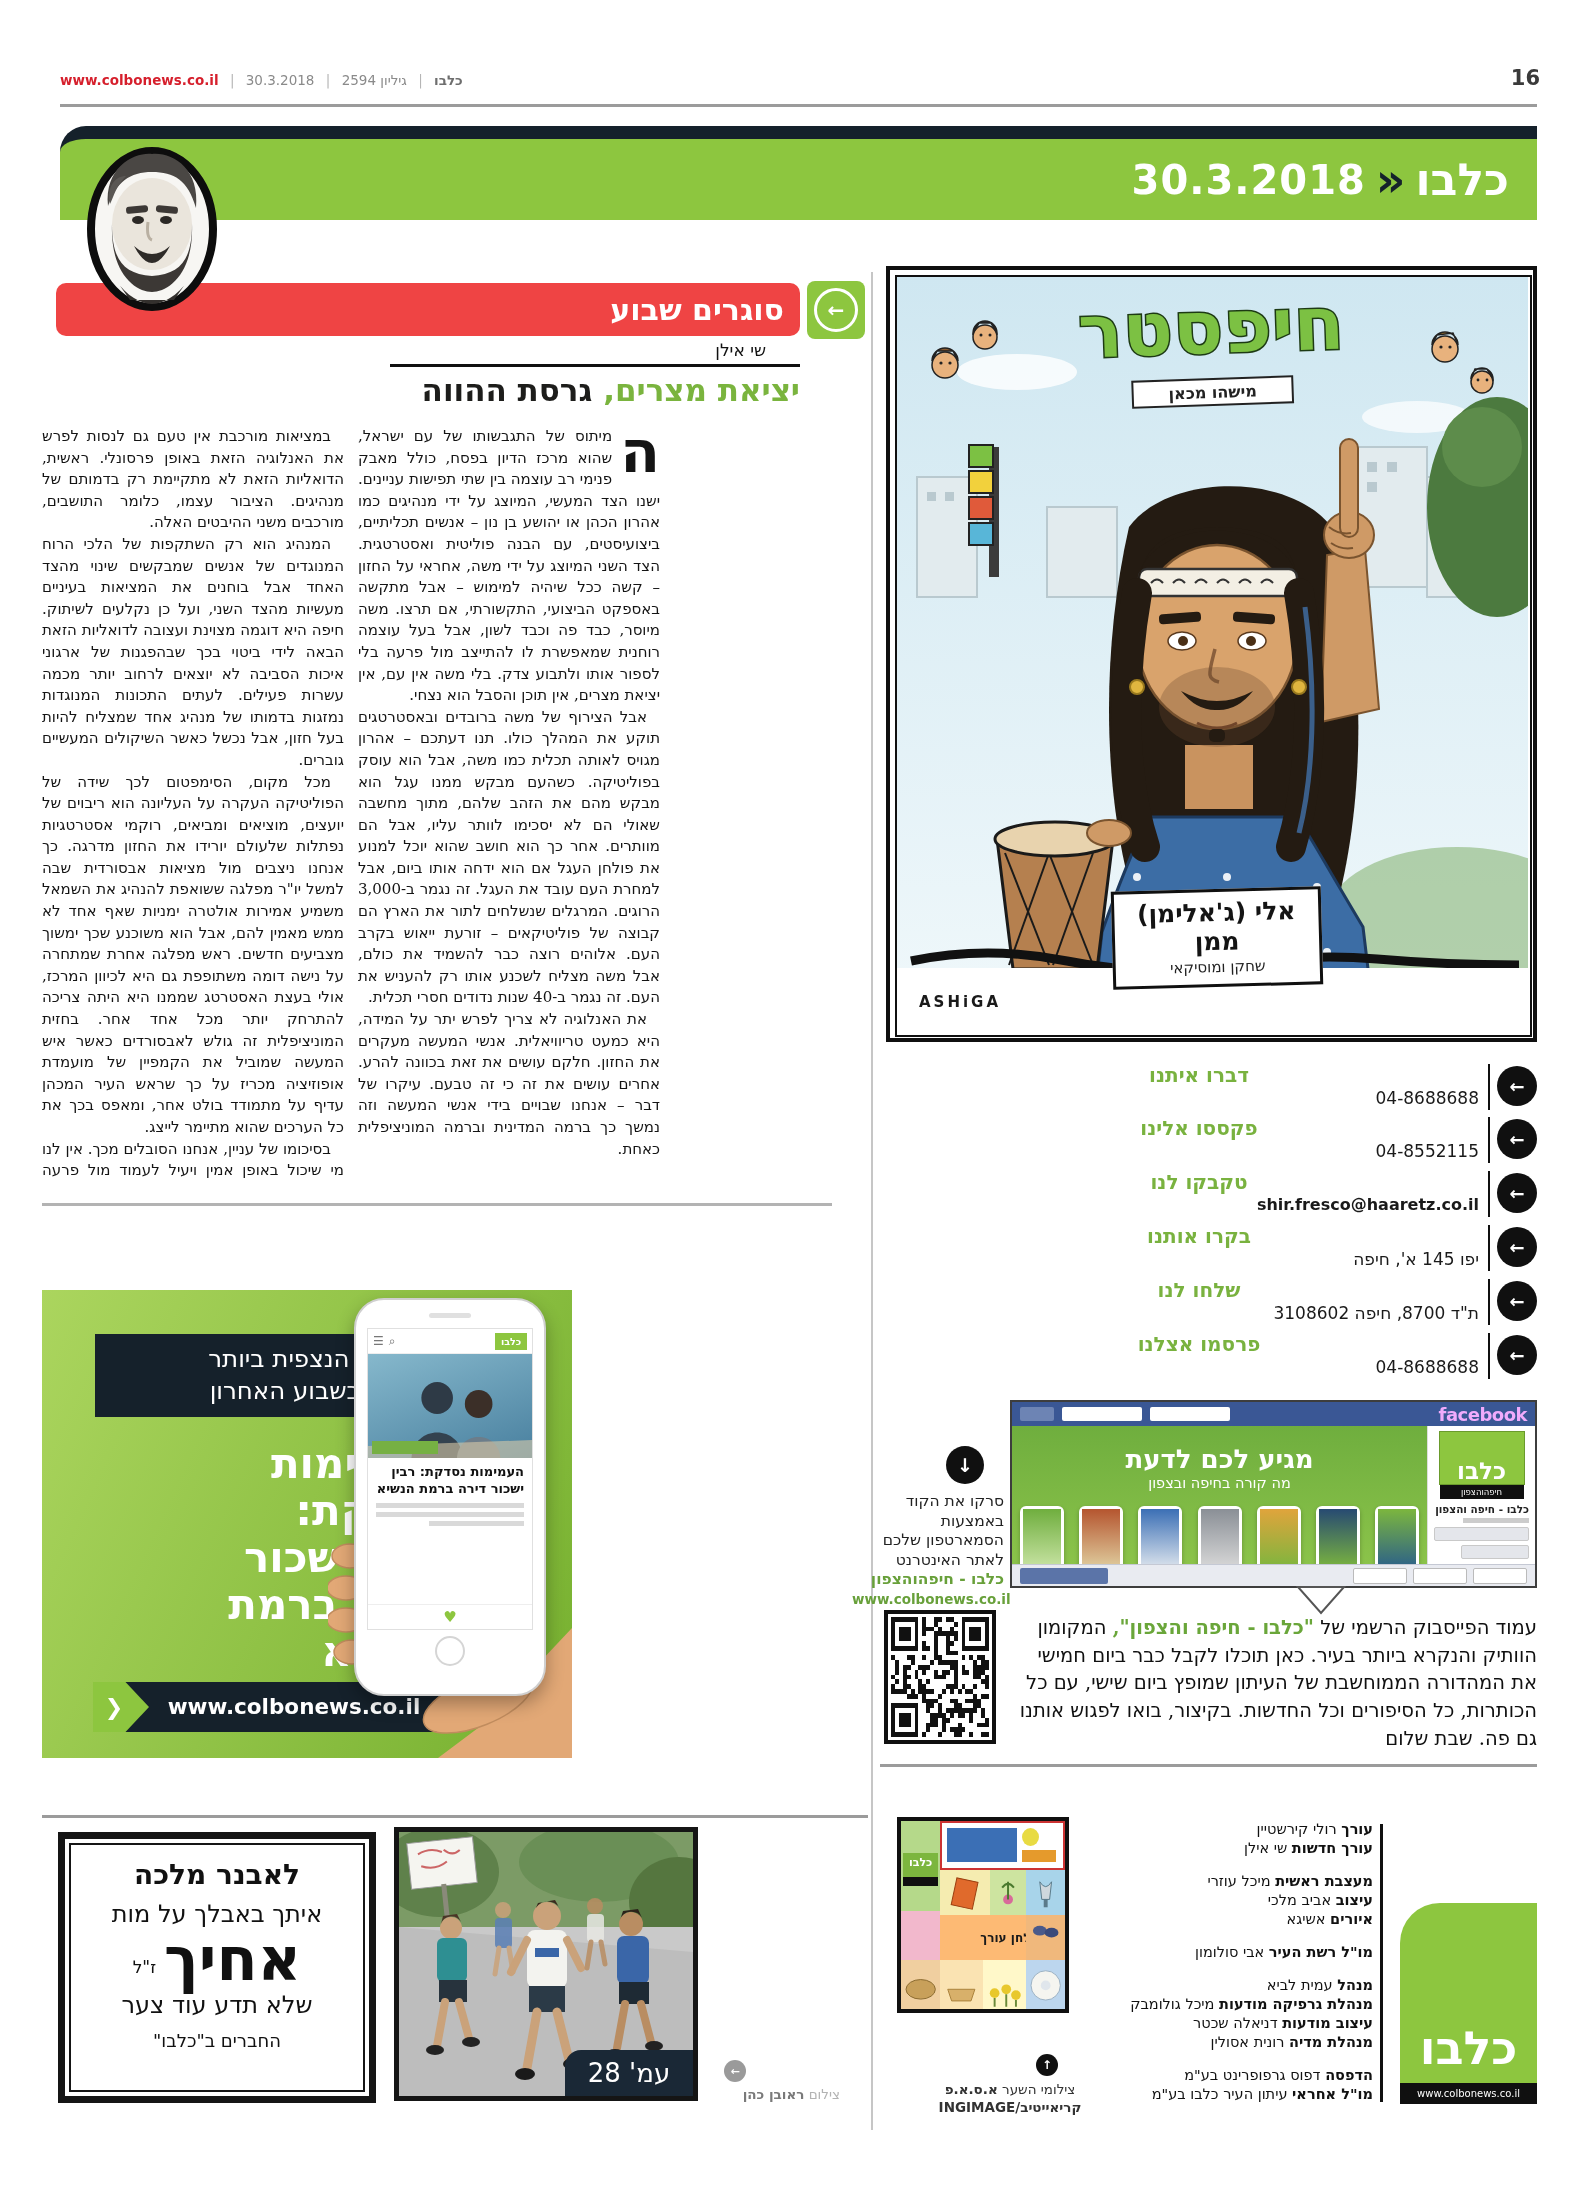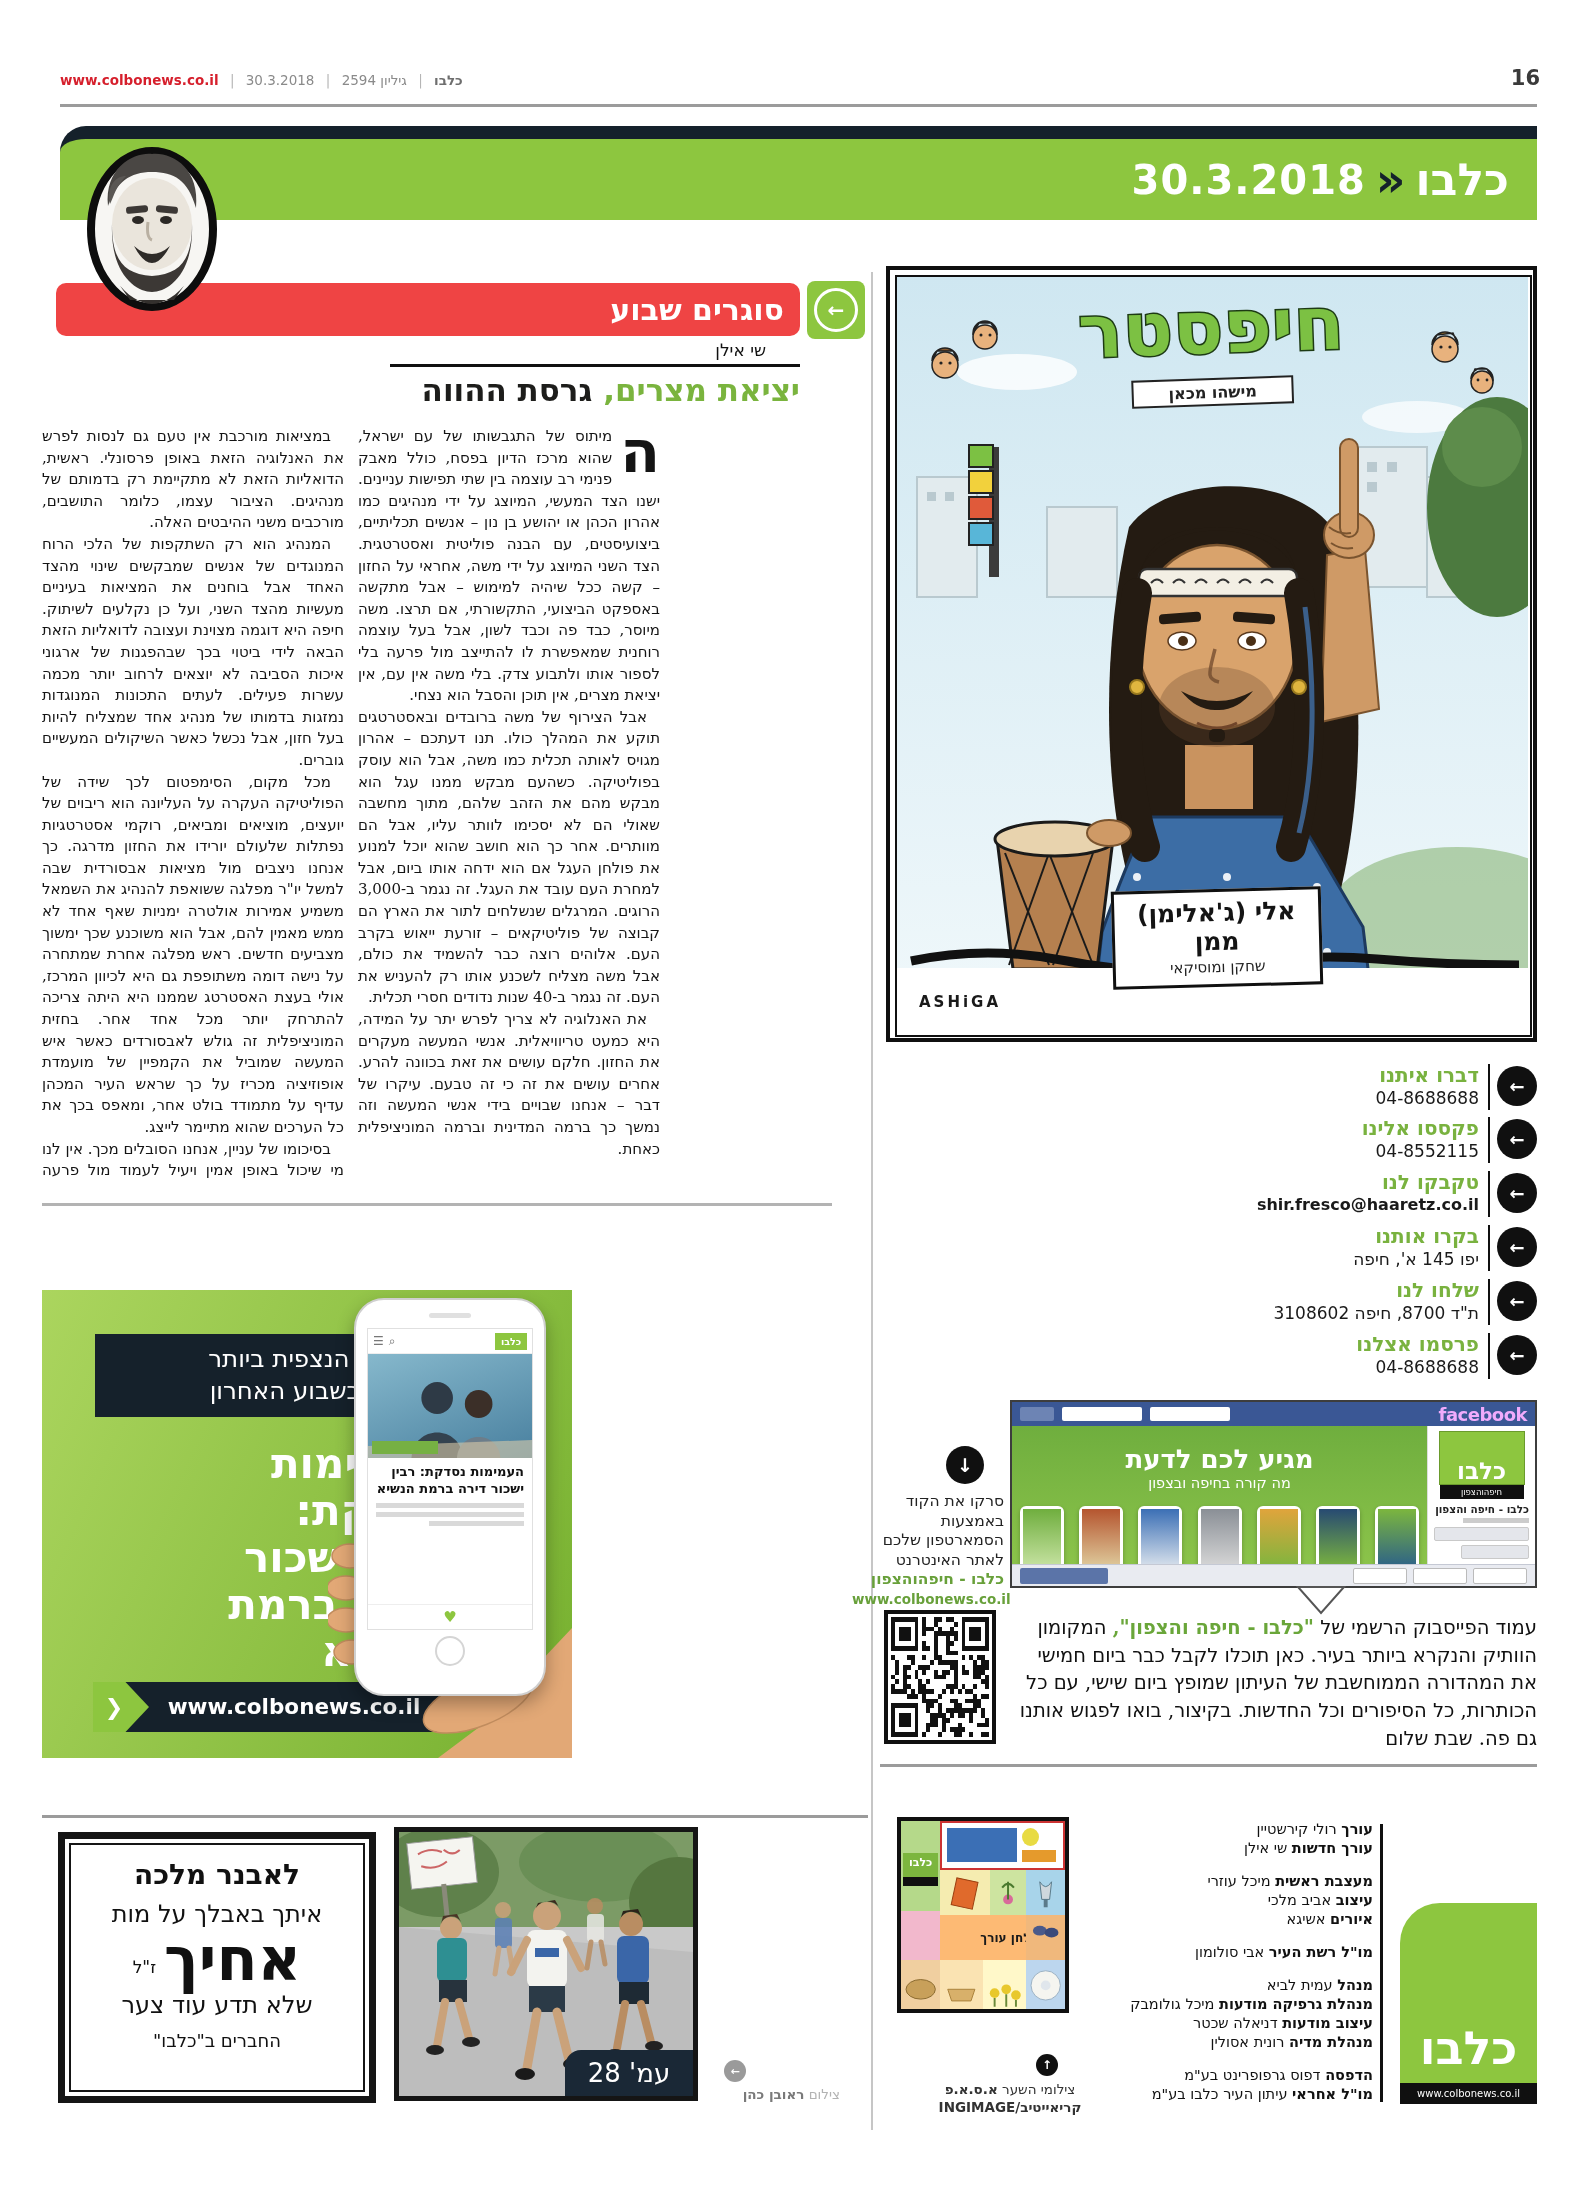--- a/index.html
+++ b/index.html
@@ -60,21 +60,21 @@
   .cl-role{font-size:15px;color:#222;display:block;margin-top:2px;}
   .cartoon-sig{position:absolute;left:22px;top:716px;font-size:15px;font-weight:bold;letter-spacing:3px;color:#1a1a1a;}
 
   
   .contact{left:880px;top:1064px;width:657px;height:322px;}
   .c-item{position:absolute;right:0;width:100%;height:46px;}
   .c-circle{position:absolute;right:0;top:2px;width:40px;height:40px;border-radius:50%;background:#101010;color:#fff;
             display:flex;align-items:center;justify-content:center;font-size:18px;font-weight:bold;}
   .c-line{position:absolute;right:47px;top:0;width:2px;height:46px;background:#101010;}
   .c-text{position:absolute;right:58px;top:0;width:560px;text-align:right;direction:rtl;}
-  .c-label{display:block;font-size:20px;font-weight:bold;color:#79b23f;line-height:23px;}
+  .c-label{display:block;font-size:20px;font-weight:bold;color:#79b23f;line-height:23px;text-align:center;}
   .c-val{display:block;font-size:17px;color:#1a1a1a;line-height:22px;}
   .c-val.email{font-weight:bold;font-size:16px;}
 
   
   .fb-shot{left:1010px;top:1400px;width:527px;height:188px;border:2px solid #3d3d3d;background:#fff;
            box-sizing:border-box;display:flex;flex-direction:column;}
   .fb-top{height:30px;background:#3a5795;display:flex;direction:rtl;align-items:center;padding:0 8px;gap:8px;}
   .fb-logo{color:#f0abfc;font-size:18px;font-weight:bold;letter-spacing:-0.5px;direction:ltr;}
   .fb-sp{flex:1;}
   .fb-input{width:80px;height:14px;background:#fff;border-radius:2px;}

